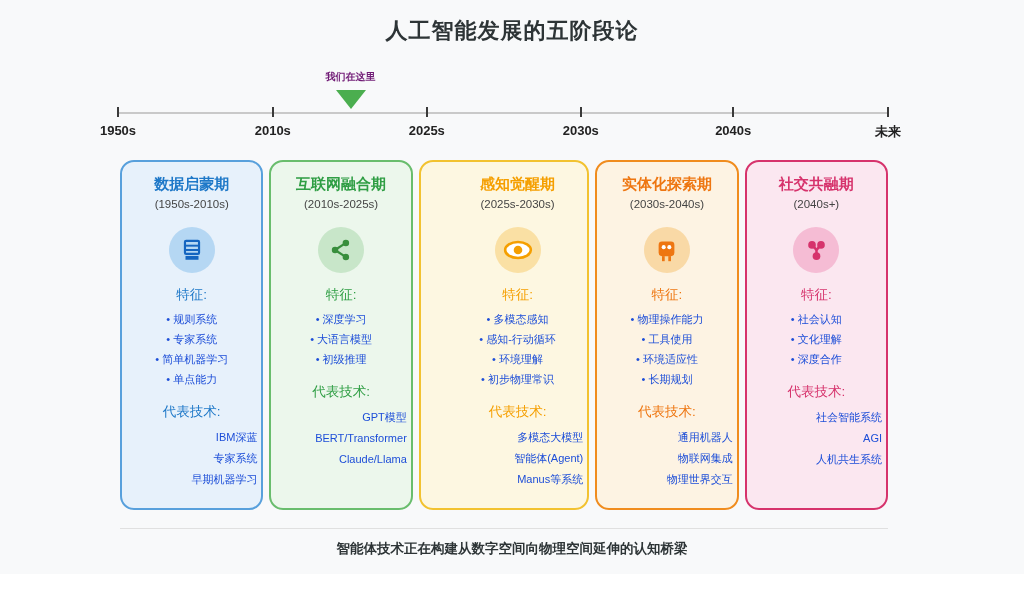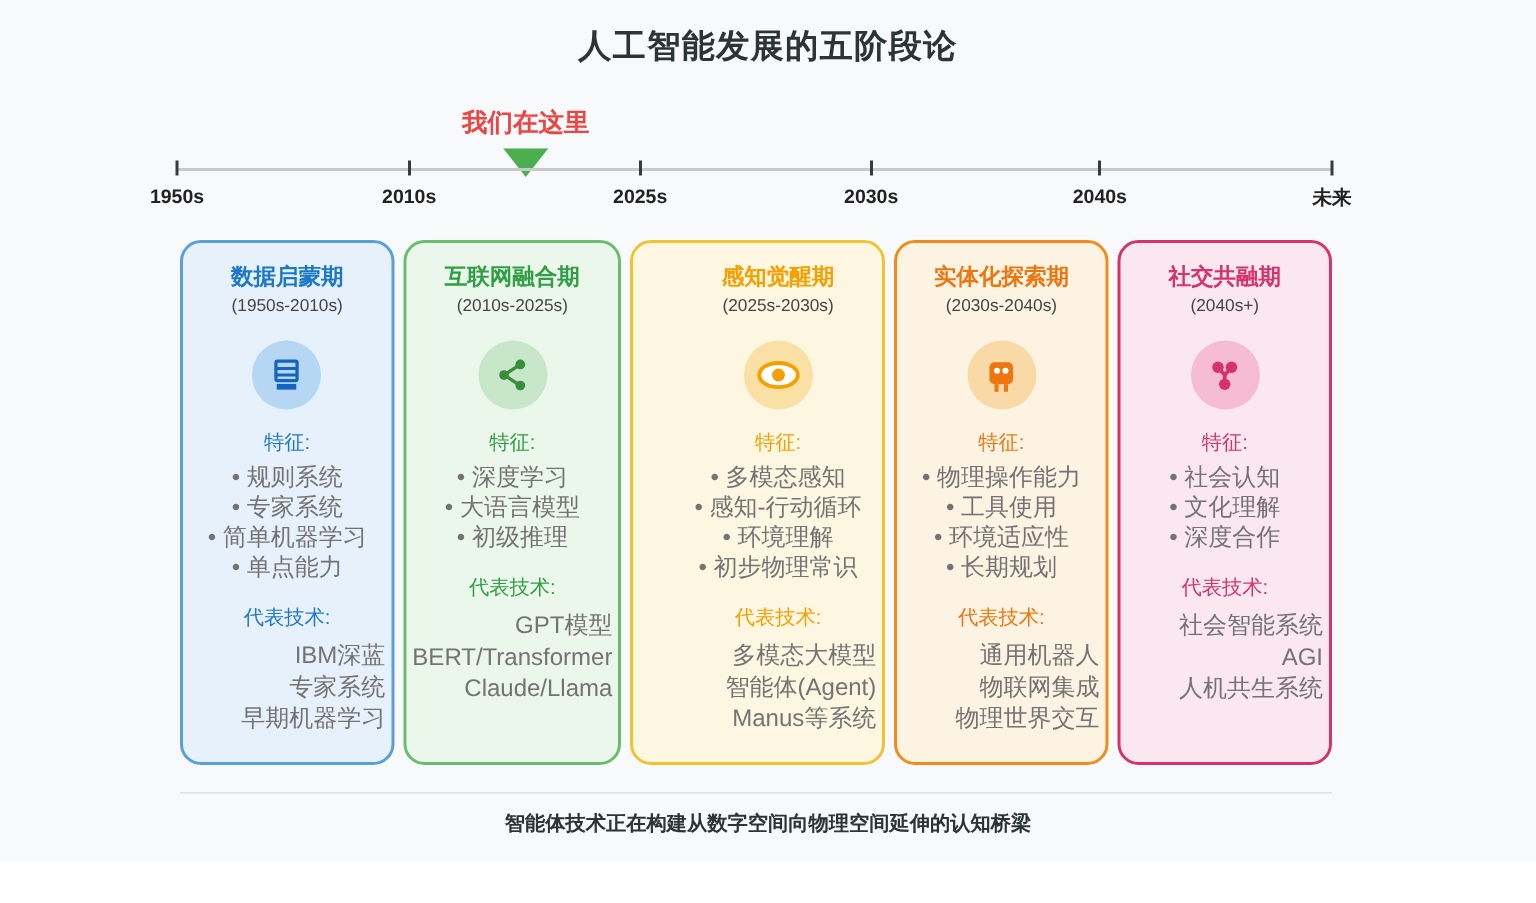--- a/index.html
+++ b/index.html
@@ -8,21 +8,21 @@
     font-family:"Liberation Sans","DejaVu Sans",sans-serif;overflow:hidden;
   }
   .bottom-strip{position:absolute;left:0;right:0;bottom:0;height:28px;background:#ffffff;}
   .page-title{
     position:absolute;top:16px;left:0;width:100%;text-align:center;
     font-size:22px;font-weight:bold;color:#2d3436;letter-spacing:1px;
   }
   
   .timeline-wrap{position:absolute;left:118px;top:0;width:770px;height:150px;}
   .marker{position:absolute;left:30.2%;top:0;transform:translateX(-50%);text-align:center;}
-  .marker-label{font-size:17px;font-weight:bold;color:#ef4444;white-space:nowrap;position:relative;top:70px;}
+  .marker-label{font-size:10px;font-weight:bold;color:#701a75;white-space:nowrap;position:relative;top:70px;}
   .marker-triangle{
     position:relative;top:76px;margin:0 auto;width:0;height:0;
     border-left:15px solid transparent;border-right:15px solid transparent;
     border-top:19px solid #4bae4f;
   }
   .track{position:absolute;left:0;right:0;top:112px;height:2px;background:#c9c9c9;}
   .tick{position:absolute;top:107px;width:2px;height:10px;background:#3a3a3a;transform:translateX(-50%);}
   .tick-label{
     position:absolute;top:123px;transform:translateX(-50%);
     font-size:13px;font-weight:bold;color:#222;white-space:nowrap;
@@ -35,21 +35,21 @@
   }
   .card-title{font-size:15px;font-weight:bold;}
   .card-period{font-size:11.5px;color:#444;margin-top:4px;}
   .icon-circle{
     width:46px;height:46px;border-radius:50%;margin:17px auto 13px;
     display:flex;align-items:center;justify-content:center;
   }
   .section-heading{font-size:13.5px;font-weight:normal;margin:2px 0 5px;}
   .section-heading.tech{margin-top:14px;margin-bottom:6px;}
   ul.plain{list-style:none;margin:0;padding:0;}
-  ul.plain li{font-size:16px;color:#737373;line-height:20px;}
+  ul.plain li{font-size:11px;color:#1d4ed8;line-height:20px;}
   ul.features li::before{content:"• ";}
   ul.techs li{line-height:21px;text-align:right;}
   
   .s1{background:#e7f1fb;border-color:#58a0dc;}
   .s1 .card-title,.s1 .section-heading{color:#1e78c8;}
   .s1 .icon-circle{background:#b5d7f3;}
   .s2{background:#ecf7ec;border-color:#69bd6d;}
   .s2 .card-title,.s2 .section-heading{color:#2f9e44;}
   .s2 .icon-circle{background:#c8e6c9;}
   .s3{background:#fdf7e1;border-color:#f2c230;padding-left:31px;}

